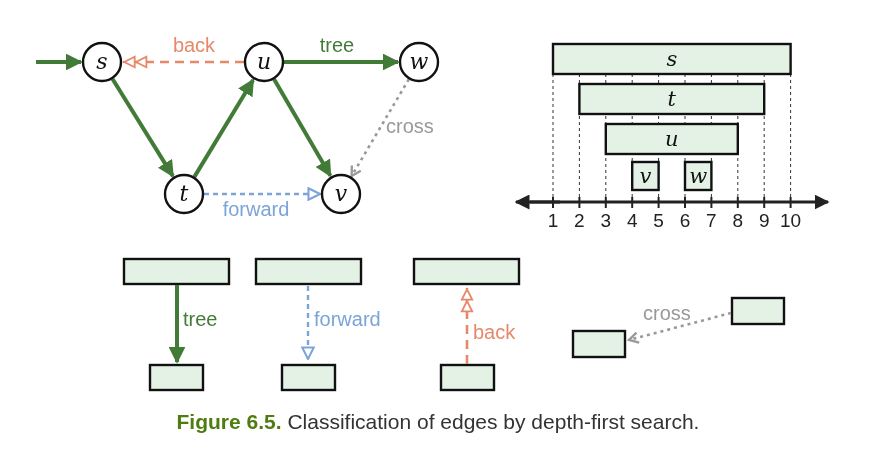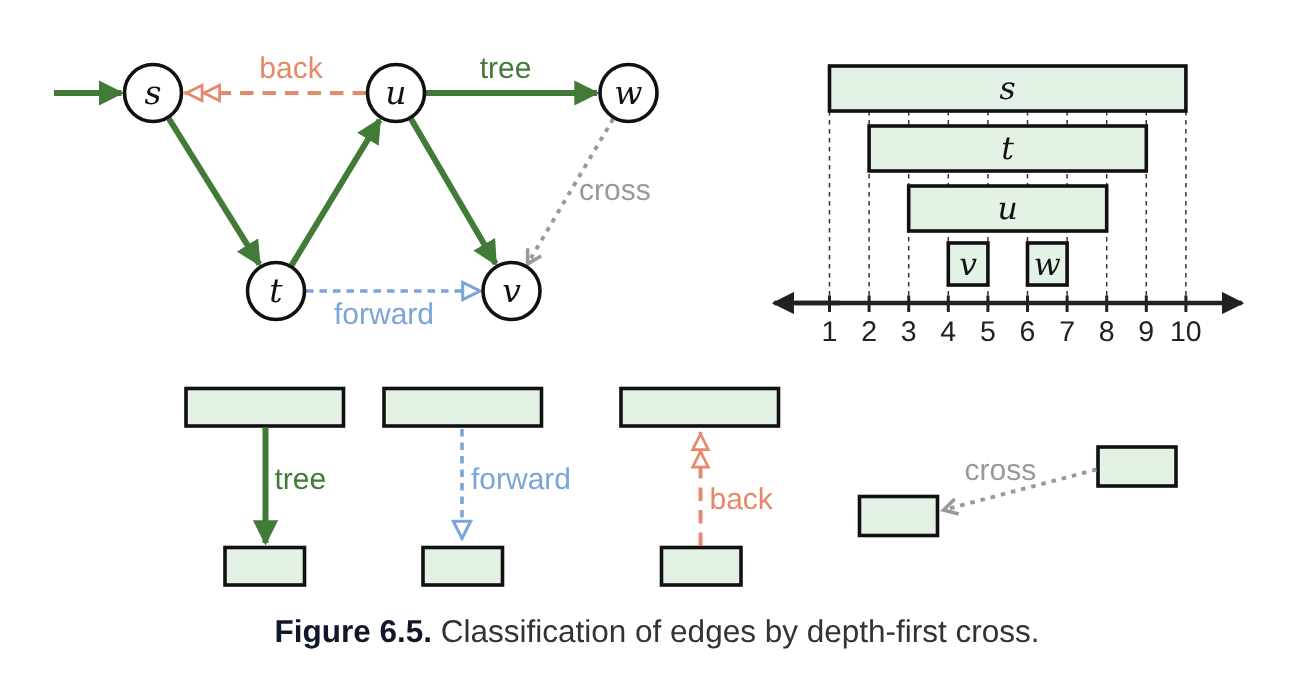--- a/index.html
+++ b/index.html
@@ -2,21 +2,21 @@
 <html><head>
 <meta charset="utf-8">
 <style>
   html, body { margin: 0; padding: 0; background: #ffffff; }
   body { width: 876px; height: 455px; overflow: hidden; position: relative; }
   svg { position: absolute; left: 0; top: 0; }
   .sans { font-family: "Liberation Sans", "DejaVu Sans", sans-serif; }
   .serif { font-family: "DejaVu Serif", "Liberation Serif", serif; font-style: italic; }
   #caption { position: absolute; left: 0; width: 876px; top: 410px; text-align: center;
     font-family: "Liberation Sans", "DejaVu Sans", sans-serif; font-size: 21px; color: #333333; }
-  #caption b { font-weight: bold; color: #0f172a; }
+  #caption b { font-weight: bold; color: #4d7c0f; }
 </style>
 </head>
 <body>
 
 <svg id="fig" width="876" height="455" viewBox="0 0 876 455" xmlns="http://www.w3.org/2000/svg">
   <defs>
     <marker id="m-tree" viewBox="0 0 10 10" refX="9" refY="5" markerWidth="4.2" markerHeight="4.2" orient="auto" markerUnits="strokeWidth">
       <path d="M0,0 L10,5 L0,10 z" fill="#427a37"></path>
     </marker>
     <marker id="m-forward" viewBox="0 0 10 10" refX="9" refY="5" markerWidth="6" markerHeight="6" orient="auto" markerUnits="strokeWidth">
@@ -117,14 +117,14 @@
       <line x1="467" y1="364" x2="467" y2="288" stroke="#e6896a" stroke-width="2.6" marker-end="url(#m-back)" stroke-dasharray="9 6"></line>
       <text x="473" y="339" font-size="20" fill="#e6896a" class="sans">back</text>
       <rect x="732" y="298" width="52" height="26" fill="#e4f2e6" stroke="#111111" stroke-width="2.4"></rect>
       <rect x="573" y="331" width="52" height="26" fill="#e4f2e6" stroke="#111111" stroke-width="2.4"></rect>
       <line x1="731" y1="313" x2="629" y2="340" stroke="#999999" stroke-width="2.6" marker-end="url(#m-cross)" stroke-dasharray="3 4"></line>
       <text x="643" y="320" font-size="20" fill="#999999" class="sans">cross</text>
     </g>
 </svg>
 
 <div id="caption">
-  <b>Figure 6.5.</b><span> Classification of edges by depth-first cross.</span>
+  <b>Figure 6.5.</b><span> Classification of edges by depth-first search.</span>
 </div>
 
 </body></html>

